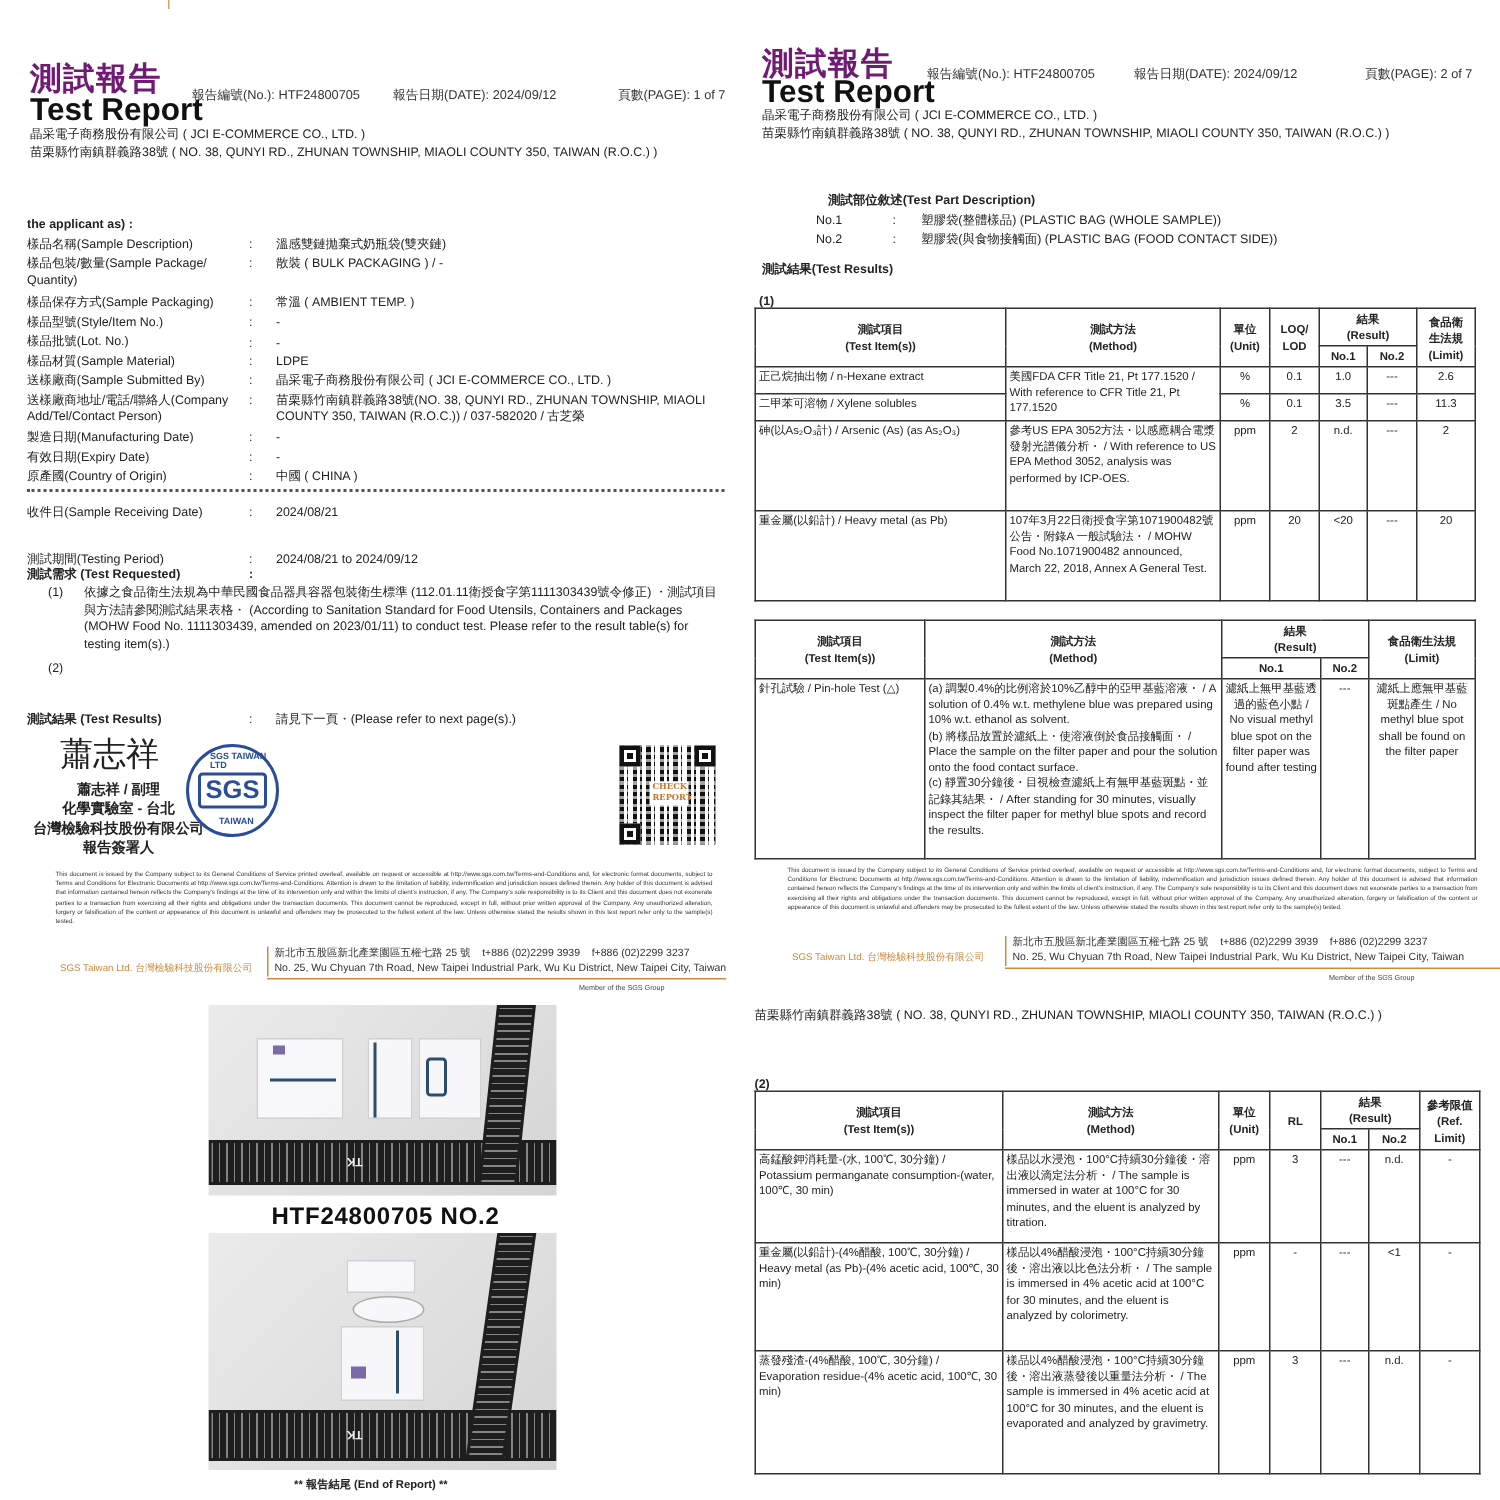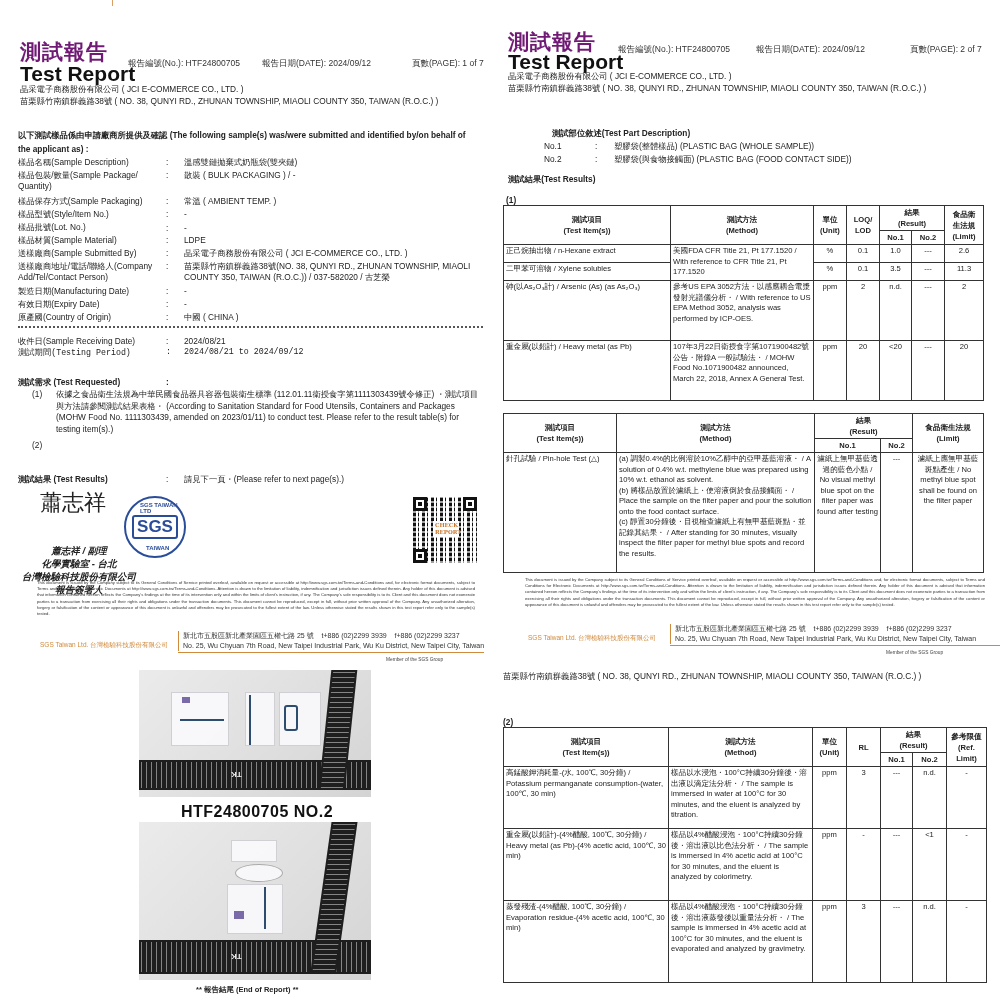--- a/index.html
+++ b/index.html
@@ -74,21 +74,20 @@
   <div class="orange-tick" style="left:112px; top:0;"></div>
 
   <div class="title-cn" style="left:20px; top:38px;">測試報告</div>
   <div class="title-en" style="left:20px; top:62px;">Test Report</div>
   <div class="meta" style="left:128px; top:58px;">報告編號(No.): HTF24800705</div>
   <div class="meta" style="left:262px; top:58px;">報告日期(DATE): 2024/09/12</div>
   <div class="meta" style="left:412px; top:58px;">頁數(PAGE): 1 of 7</div>
   <div class="line" style="left:20px; top:84px;">晶采電子商務股份有限公司 ( JCI E-COMMERCE CO., LTD. )</div>
   <div class="line" style="left:20px; top:96px;">苗栗縣竹南鎮群義路38號 ( NO. 38, QUNYI RD., ZHUNAN TOWNSHIP, MIAOLI COUNTY 350, TAIWAN (R.O.C.) )</div>
 
-  <div class="line bold" style="left:18px; top:130px;">以下測試樣品係由申請廠商所提供及確認 (The following sample(s) was/were submitted and identified by/on behalf of</div>
   <div class="line bold" style="left:18px; top:144px;">the applicant as) :</div>
 
   <div id="sample-info">
       <div class="info-row" style="top: 157px;">
         <span class="lbl">樣品名稱(Sample Description)</span>
         <span class="colon">:</span>
         <span class="val">溫感雙鏈拋棄式奶瓶袋(雙夾鏈)</span>
       </div>
       <div class="info-row" style="top: 170px;">
         <span class="lbl">樣品包裝/數量(Sample Package/ Quantity)</span>
@@ -142,42 +141,42 @@
       </div>
     </div>
 
   <div class="sep" style="top:326px;"></div>
 
   <div class="info-row" style="top:336px;">
     <span class="lbl">收件日(Sample Receiving Date)</span>
     <span class="colon">:</span>
     <span class="val">2024/08/21</span>
   </div>
-  <div class="info-row" style="top:347px;font-family:Liberation Mono, monospace;">
+  <div class="info-row" style="top:367px;">
     <span class="lbl">測試期間(Testing Period)</span>
     <span class="colon">:</span>
     <span class="val">2024/08/21 to 2024/09/12</span>
   </div>
 
   <div class="info-row bold" style="top:377px;">
     <span class="lbl">測試需求 (Test Requested)</span>
     <span class="colon">:</span>
   </div>
   <div class="para" style="left:32px; top:389px; width:20px;">(1)</div>
   <div class="para" style="left:56px; top:389px; width:428px;">依據之食品衛生法規為中華民國食品器具容器包裝衛生標準 (112.01.11衛授食字第1111303439號令修正) ・測試項目與方法請參閱測試結果表格・ (According to Sanitation Standard for Food Utensils, Containers and Packages (MOHW Food No. 1111303439, amended on 2023/01/11) to conduct test. Please refer to the result table(s) for testing item(s).)</div>
   <div class="para" style="left:32px; top:440px; width:20px;">(2)</div>
 
   <div class="info-row" style="top:474px;">
     <span class="lbl bold">測試結果 (Test Results)</span>
     <span class="colon">:</span>
     <span class="val">請見下一頁・(Please refer to next page(s).)</span>
   </div>
 
   <div class="sig-name" style="left:40px; top:488px;">蕭志祥</div>
-  <div class="sig-text" style="left:14px; top:544px; width:130px;font-style:italic;">
+  <div class="sig-text" style="left:14px; top:520px; width:130px;">
     <div>蕭志祥 / 副理</div>
     <div>化學實驗室 - 台北</div>
     <div>台灣檢驗科技股份有限公司</div>
     <div>報告簽署人</div>
   </div>
   <div class="stamp" style="left:124px; top:496px; width:62px; height:62px;">
     <span class="stamp-inner">SGS</span>
     <span class="stamp-ring" style="top:4px; left:14px;">SGS TAIWAN LTD</span>
     <span class="stamp-ring" style="bottom:5px; left:20px;">TAIWAN</span>
   </div>

